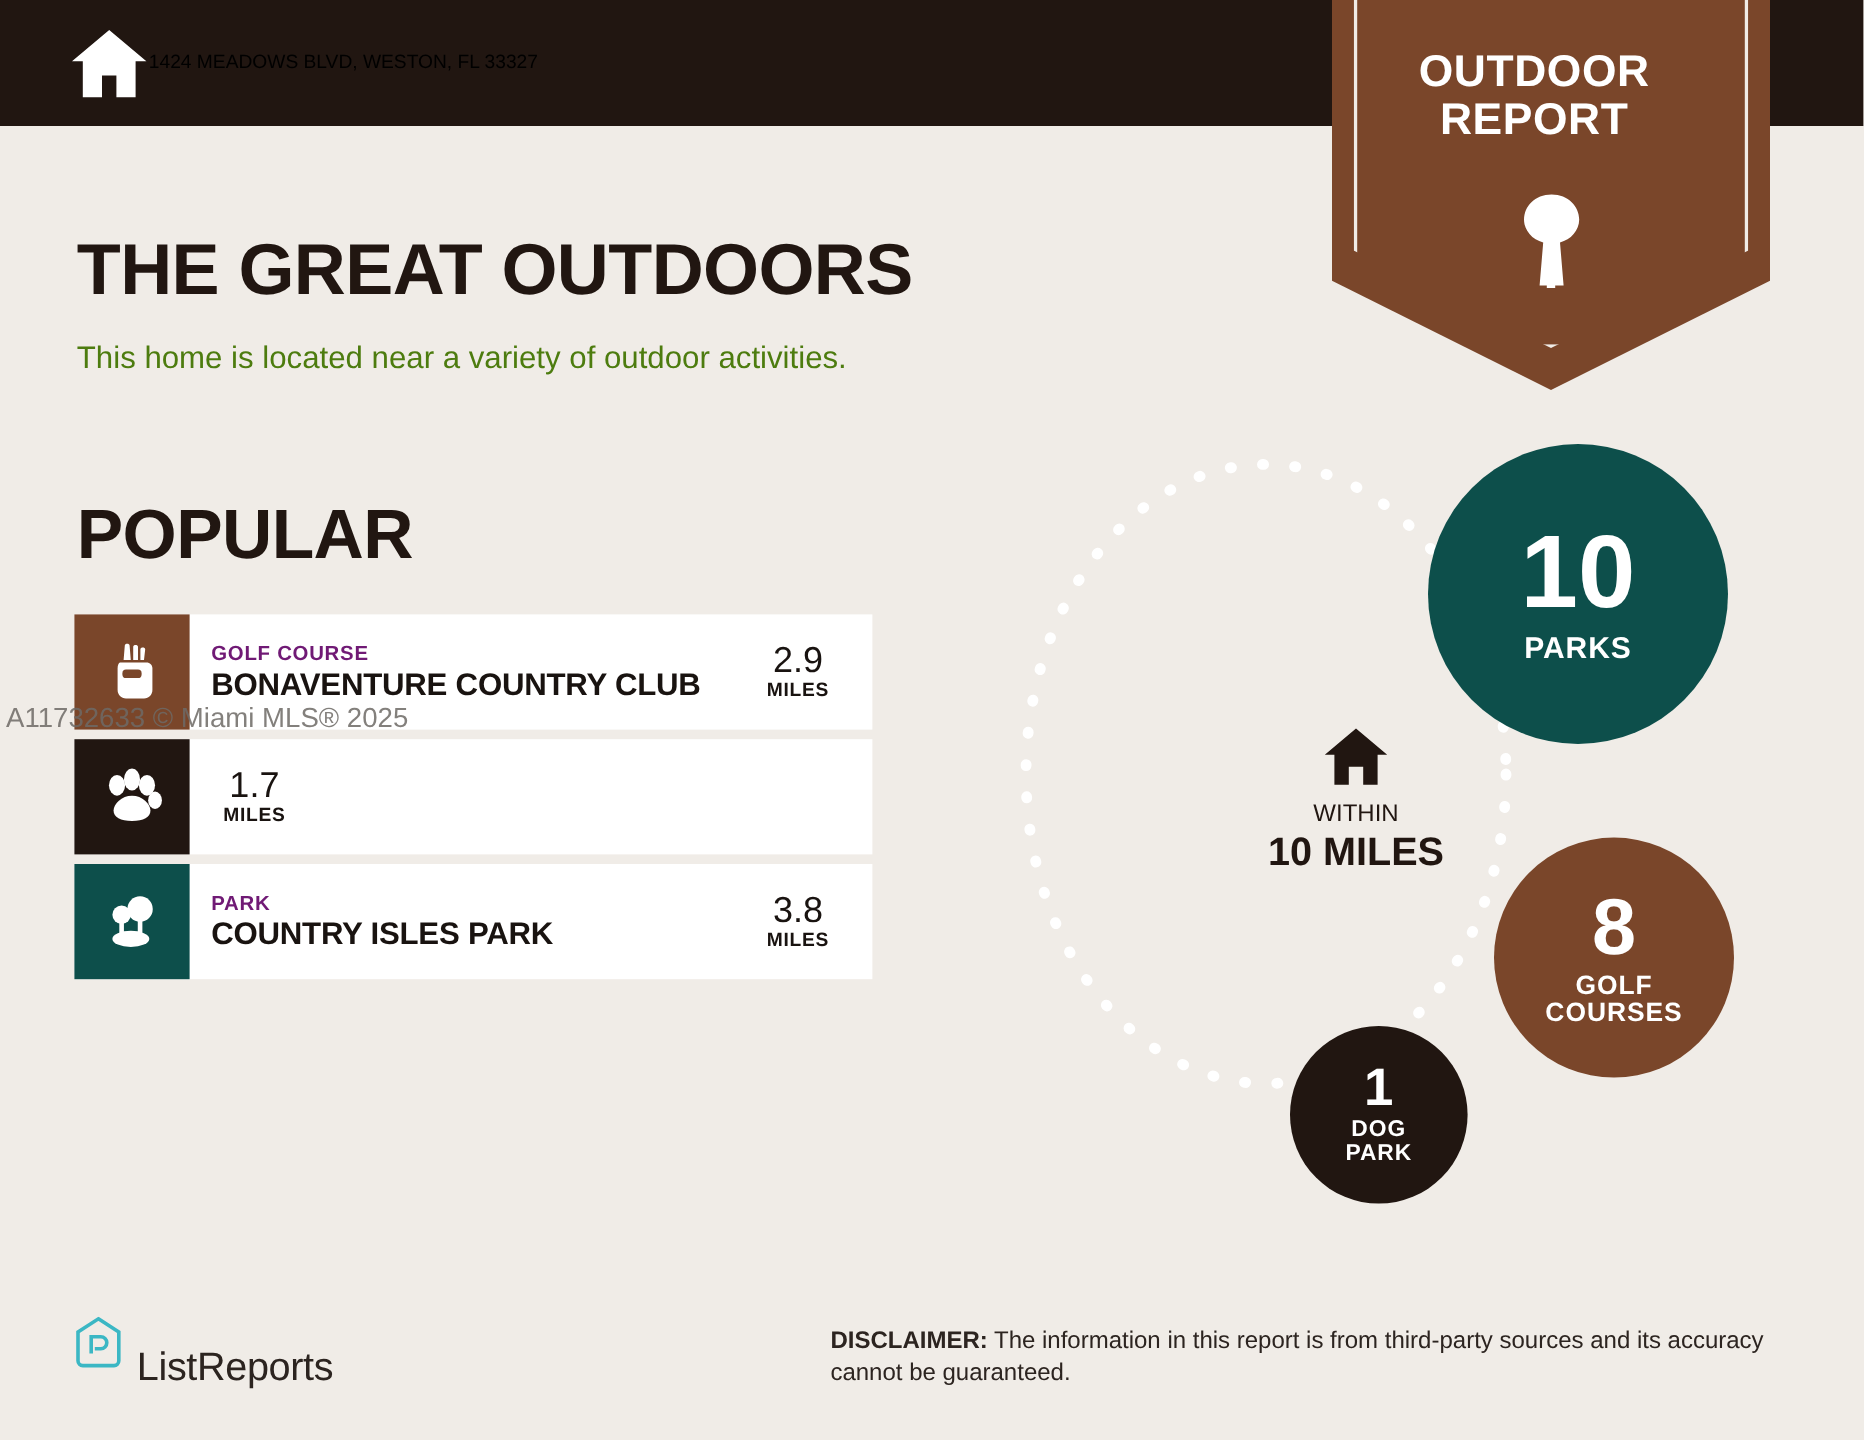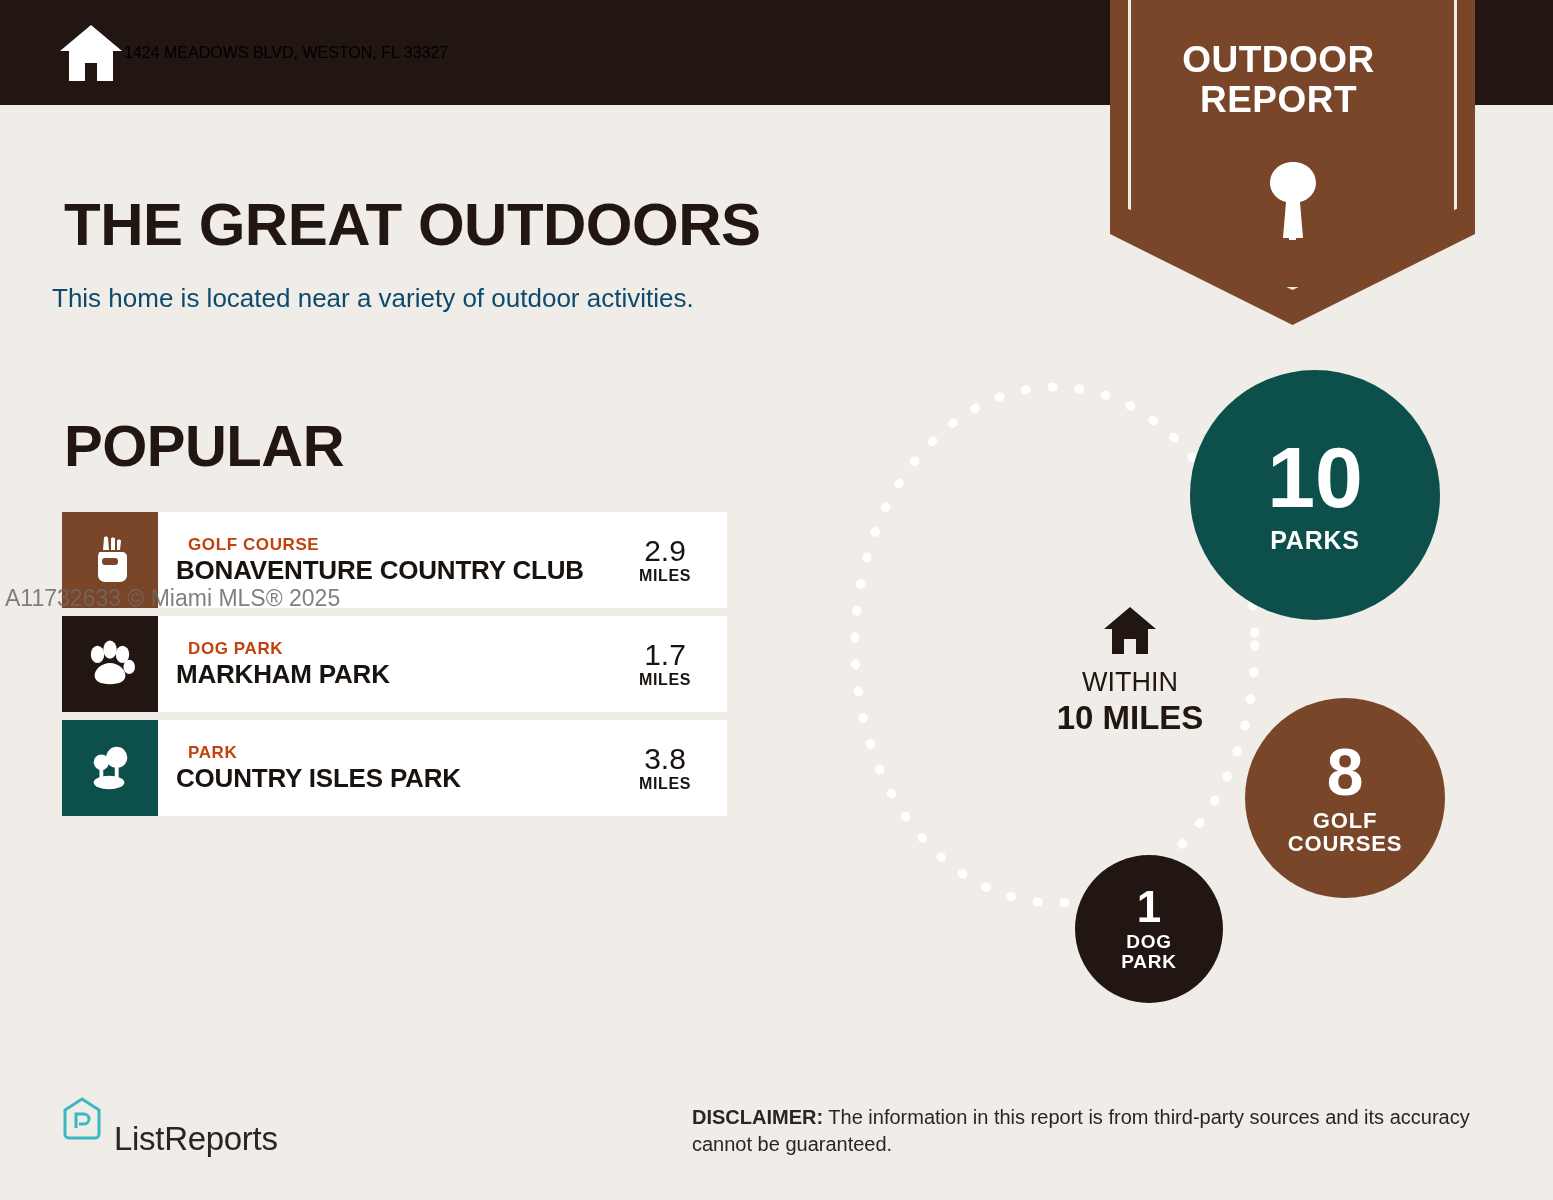--- a/index.html
+++ b/index.html
@@ -84,23 +84,23 @@
     top: 190px;
     left: 64px;
     font-size: 60px;
     font-weight: bold;
     color: #211611;
     letter-spacing: -0.5px;
   }
   .subtitle {
     position: absolute;
     top: 283px;
-    left: 52px;
+    left: 64px;
     font-size: 26px;
-    color: #0c4a6e;
+    color: #4d7c0f;
   }
   .popular-heading {
     position: absolute;
     top: 412px;
     left: 64px;
     font-size: 58px;
     font-weight: bold;
     color: #211611;
     letter-spacing: -0.5px;
   }
@@ -130,24 +130,23 @@
     flex: 1;
     display: flex;
     flex-direction: column;
     justify-content: center;
     padding-left: 18px;
     overflow: hidden;
   }
   .poi-cat {
     font-size: 17px;
     font-weight: bold;
-    color: #c2410c;
+    color: #701a75;
     letter-spacing: 0.6px;
     line-height: 1.2;
-    margin-left: 12px;
   }
   .poi-name {
     font-size: 26px;
     font-weight: bold;
     color: #191310;
     line-height: 1.12;
     letter-spacing: -0.2px;
   }
   .poi-dist {
     width: 108px;
@@ -193,21 +192,21 @@
     width: 230px;
     text-align: center;
   }
   .center-house {
     width: 56px;
     height: 50px;
     margin: 0 auto 12px auto;
     display: block;
   }
   .center-line1 {
-    font-size: 27px;
+    font-size: 20px;
     color: #211611;
     line-height: 1.15;
   }
   .center-line2 {
     font-size: 33px;
     font-weight: bold;
     color: #211611;
     line-height: 1.2;
   }
 
@@ -352,24 +351,20 @@
   <div class="poi-row">
     <div class="poi-icon" style="background:#211611">
       <svg viewBox="0 0 52 50" width="50" height="48">
         <ellipse cx="13" cy="15" rx="7" ry="9" fill="#ffffff"></ellipse>
         <ellipse cx="26" cy="10" rx="7" ry="9.5" fill="#ffffff"></ellipse>
         <ellipse cx="39" cy="15" rx="7" ry="9" fill="#ffffff"></ellipse>
         <ellipse cx="46" cy="28" rx="6" ry="7.5" fill="#ffffff"></ellipse>
         <path fill="#ffffff" d="M26 24 c9 0 16 7 16 13 c0 6 -6 9 -16 9 c-10 0 -16 -3 -16 -9 c0 -6 7 -13 16 -13 Z"></path>
       </svg>
     </div>
-    <div class="poi-text">
-      <div class="poi-cat">DOG PARK</div>
-      <div class="poi-name">MARKHAM PARK</div>
-    </div>
     <div class="poi-dist">
       <div class="poi-dist-num">1.7</div>
       <div class="poi-dist-unit">MILES</div>
     </div>
   </div>
 
   <div class="poi-row">
     <div class="poi-icon" style="background:#0d4f4b">
       <svg viewBox="0 0 52 52" width="50" height="50">
         <circle cx="33" cy="15" r="11" fill="#ffffff"></circle>

